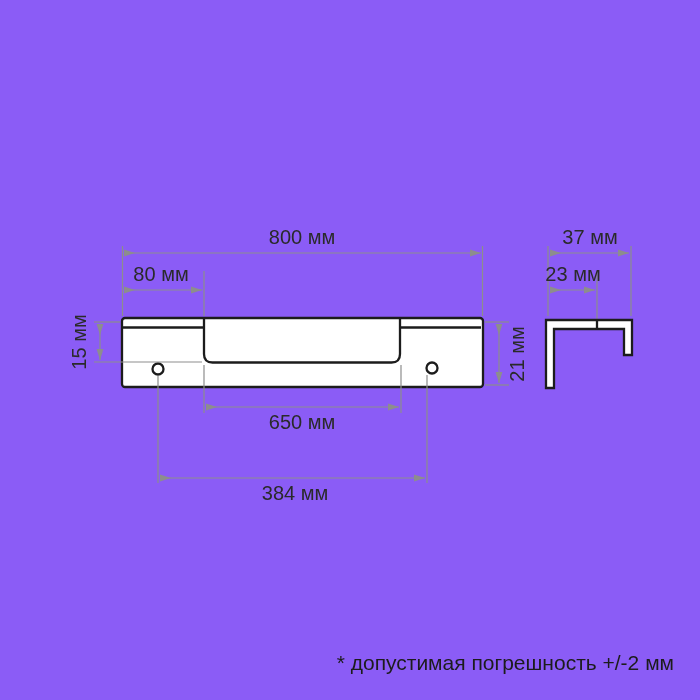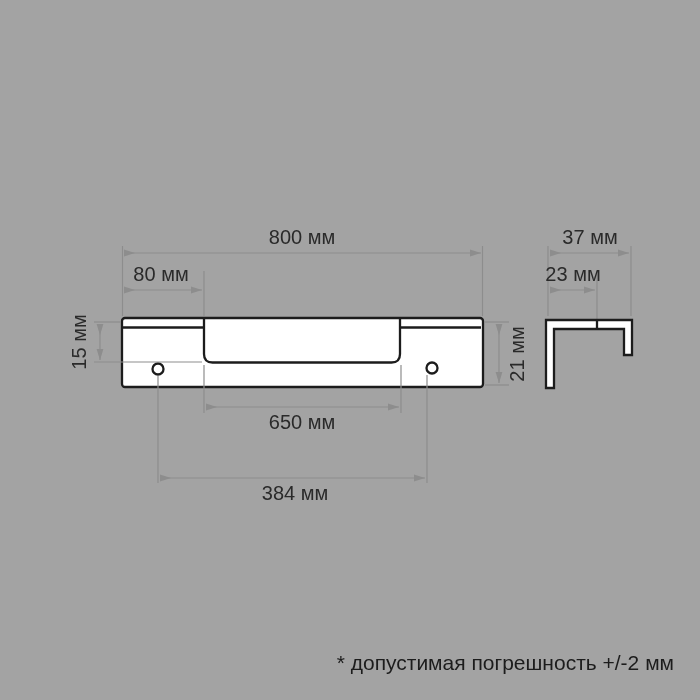--- a/index.html
+++ b/index.html
@@ -4,21 +4,21 @@
 <style>
   html, body {
     margin: 0;
     padding: 0;
     background: #ffffff;
   }
   .canvas {
     position: relative;
     width: 700px;
     height: 700px;
-    background: #a3a3a3;
+    background: #8b5cf6;
     overflow: hidden;
   }
   svg text {
     font-family: "Liberation Sans", "DejaVu Sans", sans-serif;
     fill: #2a2a2a;
   }
   .t {
     font-size: 20px;
   }
   .t-foot {

